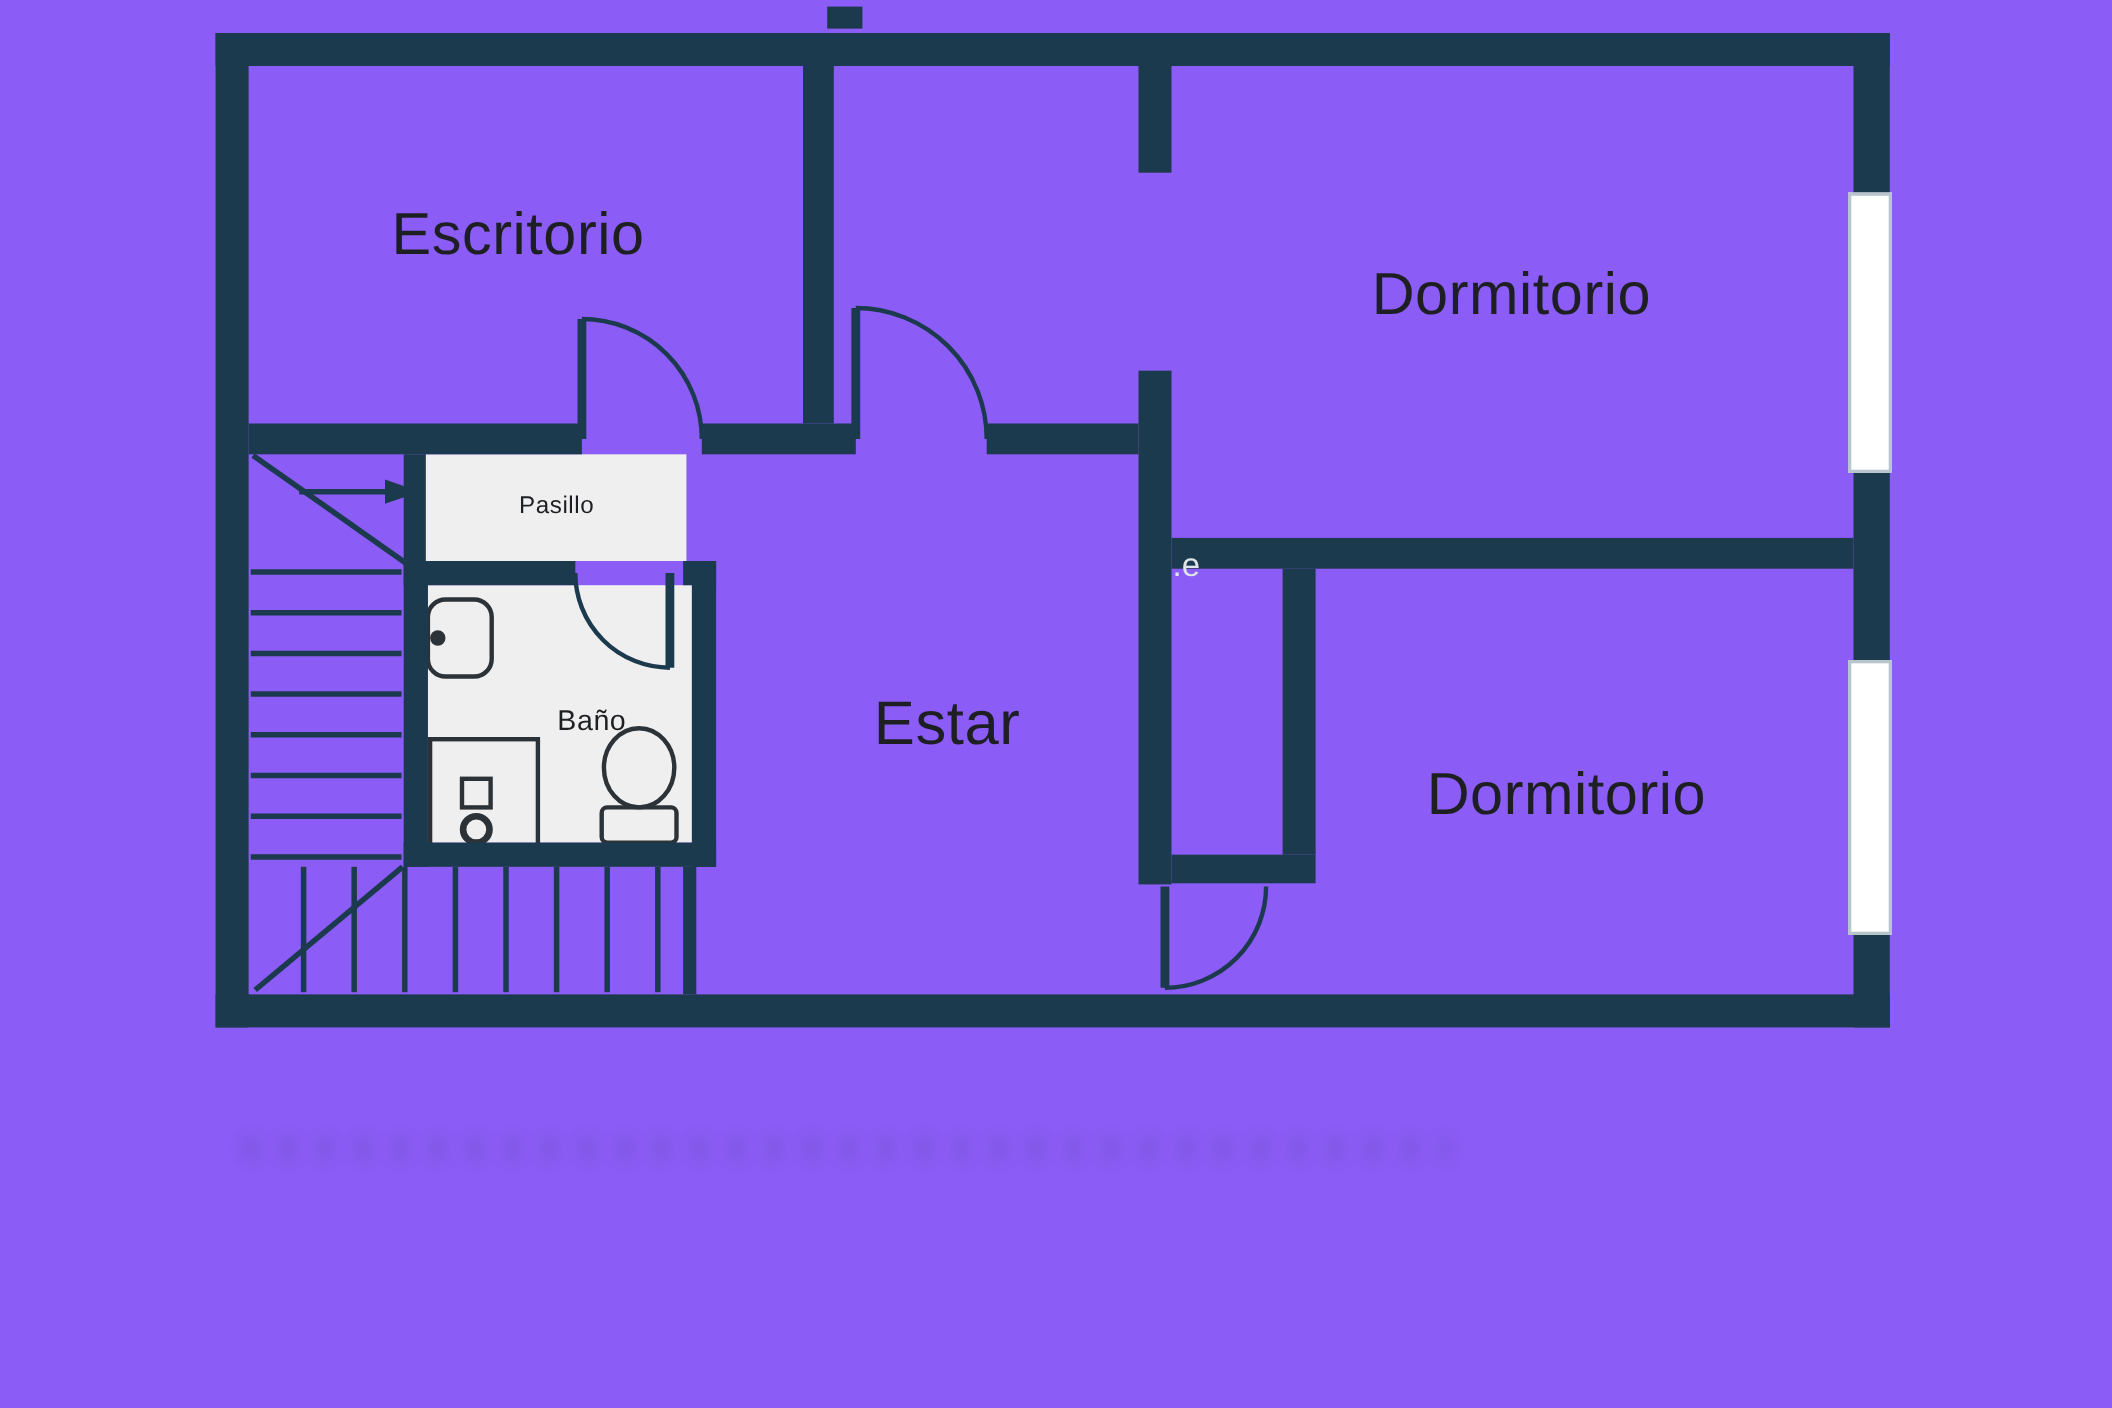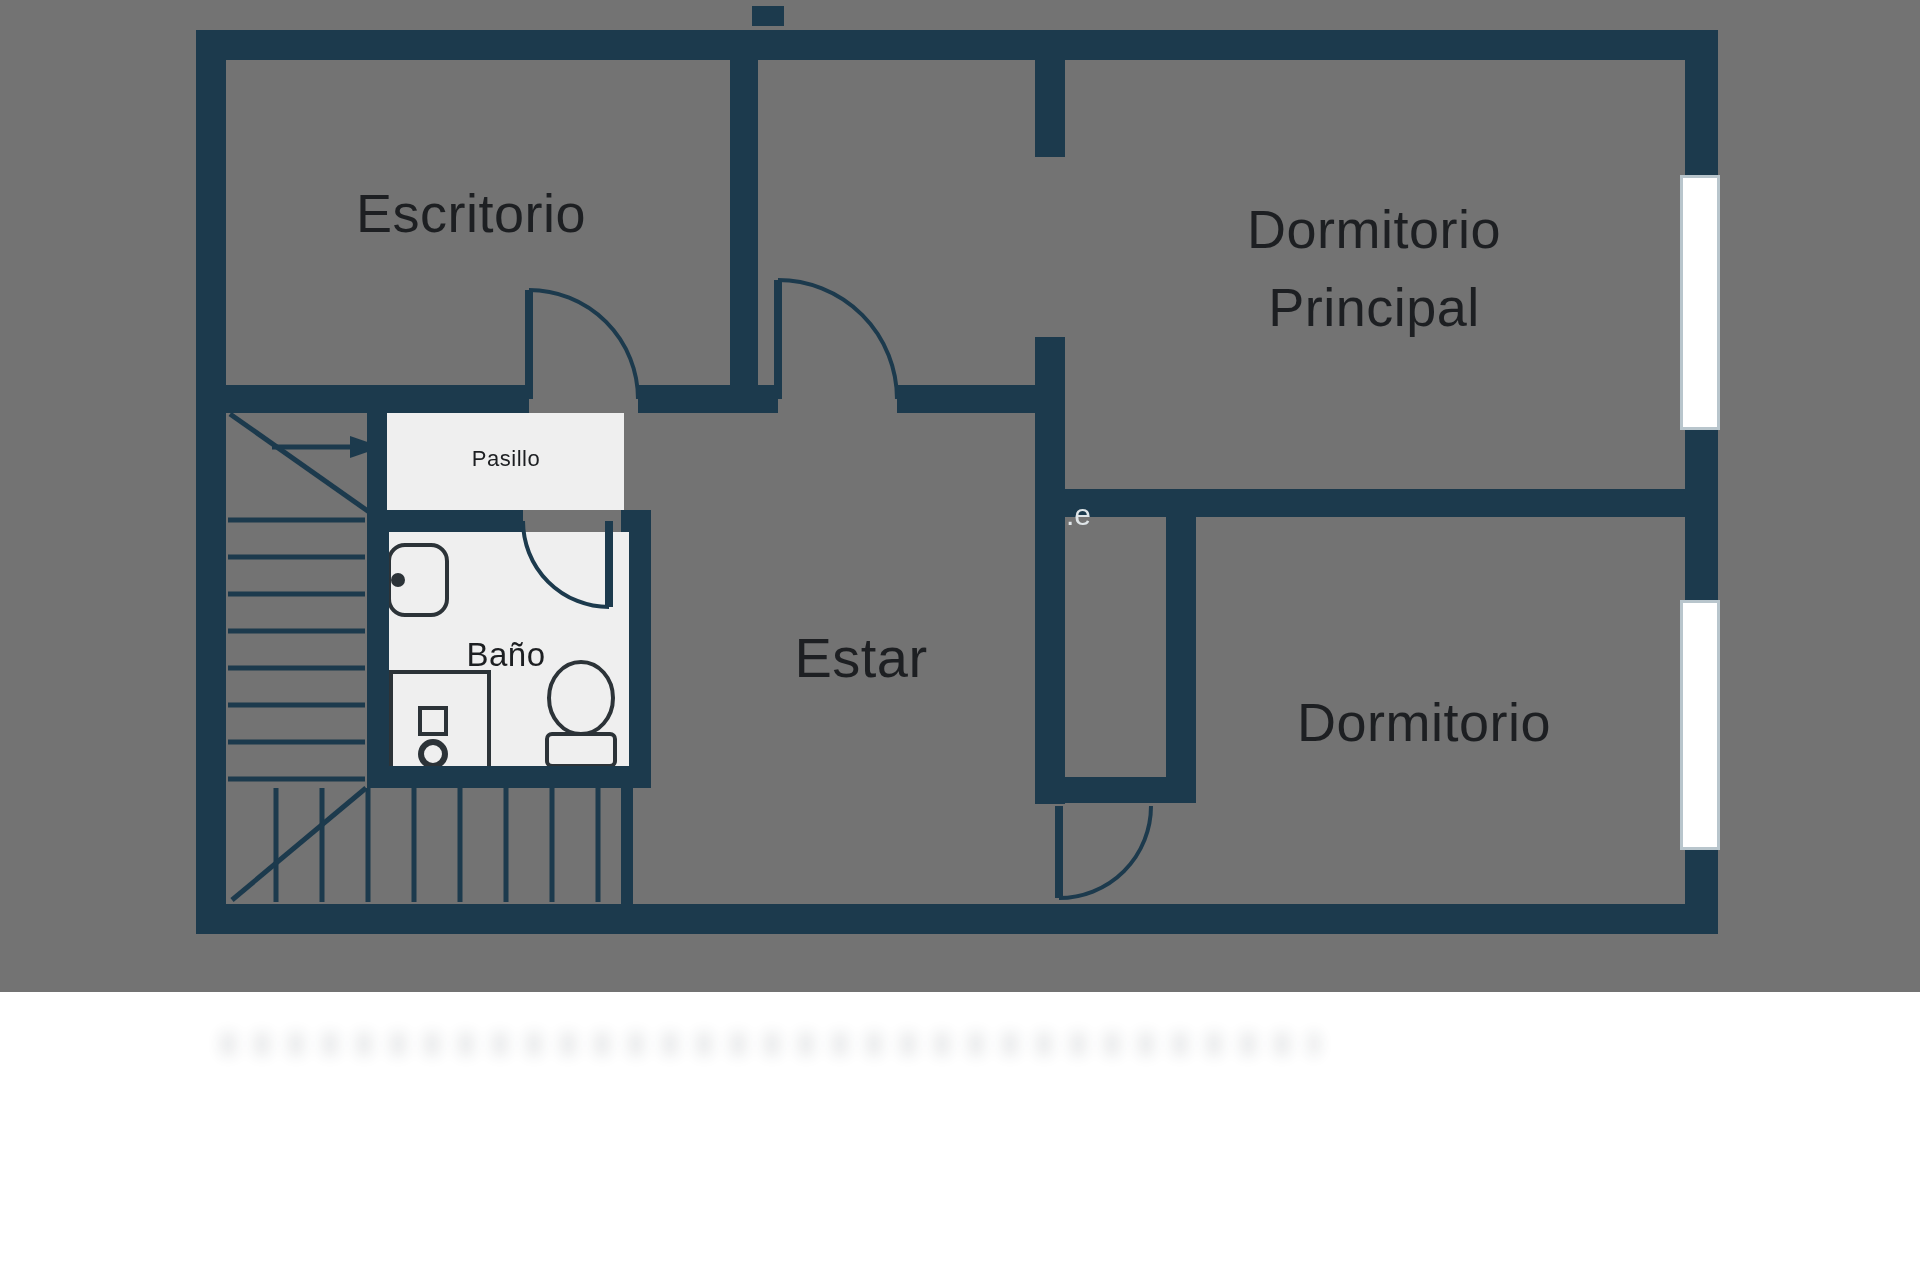--- a/index.html
+++ b/index.html
@@ -6,21 +6,21 @@
     --wall-color:#1c3a4d;
     --label-color:#1d1f22;
     --floor-tint:#efefef;
     --window-frame:#b8c5cc;
     --fixture-color:#2c3338;
     --watermark-color:#dfe5e8;
   }
   *{margin:0;padding:0;box-sizing:border-box;}
   html,body{background:#ffffff;}
   body{width:1920px;height:1280px;overflow:hidden;font-family:"Liberation Sans",sans-serif;}
-  .canvas{position:relative;width:1920px;height:992px;background:#737373;}
+  .canvas{position:relative;width:1920px;height:1280px;background:#8b5cf6;}
 
   .floor{position:absolute;background:var(--floor-tint);}
   .wall{position:absolute;background:var(--wall-color);}
   .window{position:absolute;background:#ffffff;border:3px solid var(--window-frame);}
   .label{position:absolute;transform:translate(-50%,-50%);color:var(--label-color);white-space:nowrap;letter-spacing:.5px;}
   .label.big{font-size:54px;}
   .label.center{text-align:center;line-height:1.45;}
   .label.small{font-size:22px;}
 
   
@@ -53,21 +53,21 @@
   .w-top-mark{left:752px;top:6px;width:32px;height:20px;}
 
   
   .win-1{left:1680px;top:175px;width:40px;height:255px;}
   .win-2{left:1680px;top:600px;width:40px;height:250px;}
 
   
   .l-escritorio{left:471px;top:213px;}
   .l-dormitorio-principal{left:1374px;top:268px;}
   .l-pasillo{left:506px;top:459px;}
-  .l-bano{left:506px;top:655px;font-size:33px;}
+  .l-bano{left:538px;top:655px;font-size:26px;}
   .l-estar{left:861px;top:657px;font-size:56px;}
   .l-dormitorio{left:1424px;top:722px;}
 
   .watermark-fragment{position:absolute;left:1066px;top:498px;font-size:30px;color:var(--watermark-color);}
 
   svg.linework{position:absolute;left:0;top:0;pointer-events:none;}
   svg .arc{fill:none;stroke:var(--wall-color);stroke-width:4px;}
   svg .leaf{stroke:var(--wall-color);stroke-width:8px;}
   svg .stair{stroke:var(--wall-color);stroke-width:5px;}
   svg .stair-head{fill:var(--wall-color);}
@@ -178,21 +178,20 @@
   <div class="wall w-stair-right"></div>
   <div class="wall w-top-mark"></div>
 
   <div class="window win-1"></div>
   <div class="window win-2"></div>
 
   <div class="label big l-escritorio">Escritorio</div>
 
   <div class="label big center l-dormitorio-principal">
     <div>Dormitorio</div>
-    <div>Principal</div>
   </div>
 
   <div class="label small l-pasillo">Pasillo</div>
 
   <div class="label l-bano">Baño</div>
 
   <div class="label l-estar">Estar</div>
 
   <div class="label big l-dormitorio">Dormitorio</div>
 

